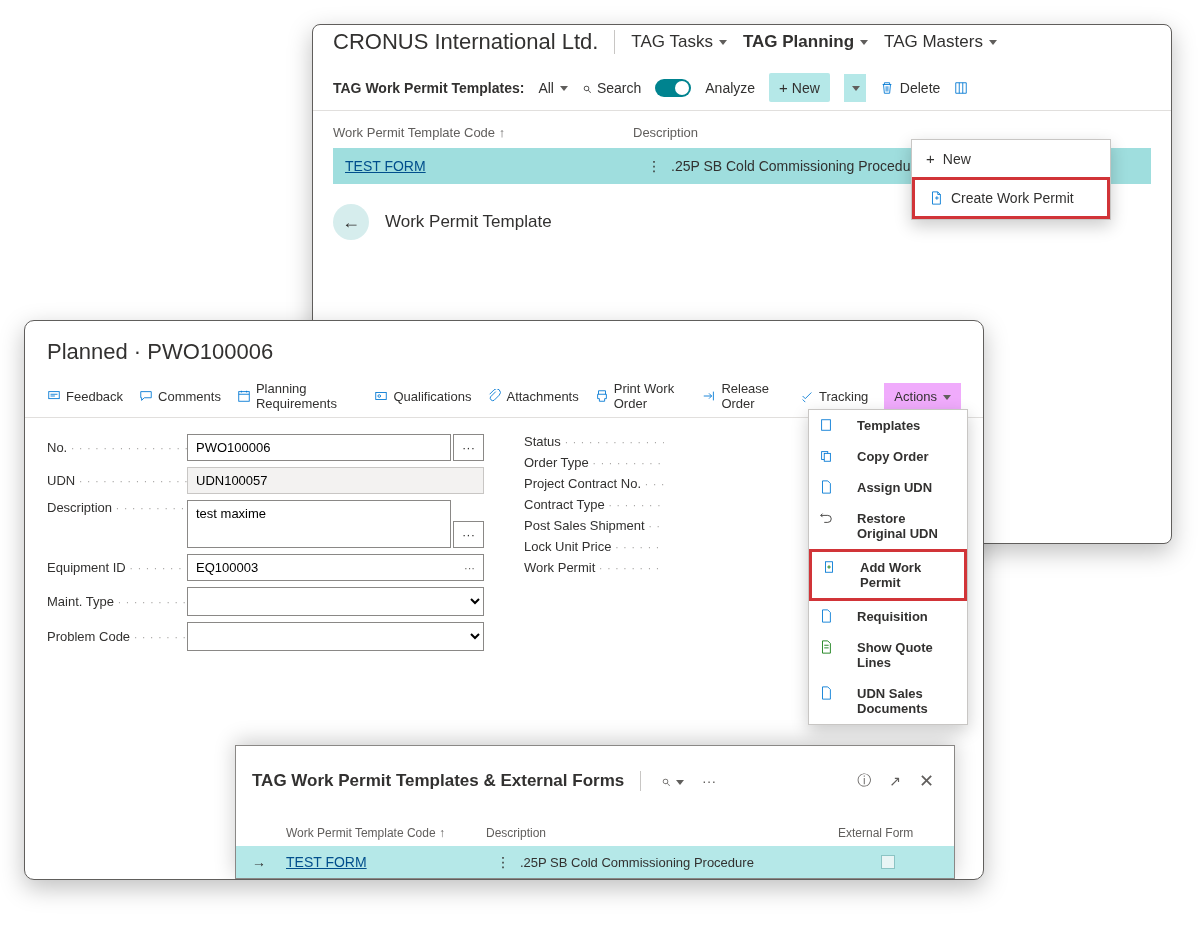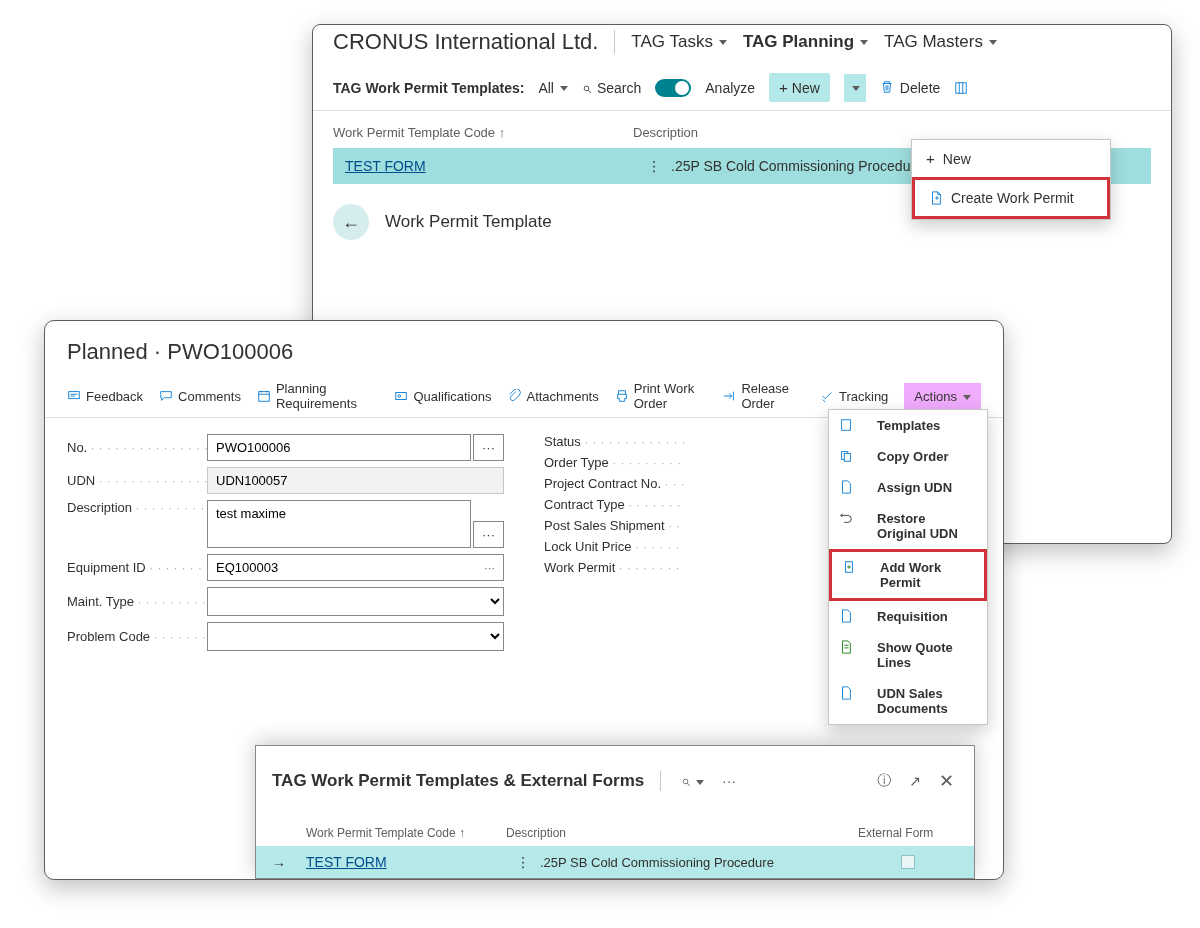--- a/index.html
+++ b/index.html
@@ -16,39 +16,39 @@
 .tab.bold { font-weight: 600; }
 
 .toolbar1 { display: flex; align-items: center; padding: 8px 20px; gap: 14px; border-bottom: 1px solid #e1dfdd; }
 .toolbar1 .lbl { font-weight: 600; font-size: 14px; }
 .filter { display: flex; align-items: center; gap: 4px; cursor: pointer; }
 .searchbtn { display: flex; align-items: center; gap: 6px; cursor: pointer; }
 .toggle { width: 36px; height: 18px; border-radius: 9px; background: #00838f; position: relative; }
 .toggle::after { content: ""; position: absolute; right: 2px; top: 2px; width: 14px; height: 14px; background: #fff; border-radius: 50%; }
 .btn-new { display: flex; align-items: center; gap: 4px; background: #b5e8e8; padding: 6px 10px; border-radius: 2px; cursor: pointer; }
 .btn-chev { background: #b5e8e8; padding: 6px 6px; cursor: pointer; }
-.btn-delete { display: flex; gap: 6px; cursor: pointer; }
+.btn-delete { display: flex; align-items: center; gap: 6px; cursor: pointer; }
 
 .dropdown1 { position: absolute; right: 60px; top: 114px; width: 200px; background: #fff; border: 1px solid #c8c6c4; box-shadow: 0 6px 16px rgba(0,0,0,0.2); z-index: 10; }
 .dropdown1 .dditem { padding: 10px 14px; display: flex; align-items: center; gap: 8px; font-size: 14px; cursor: pointer; }
 .redbox { border: 3px solid #d13438; }
 
 .table1 { padding: 0 20px; }
 .th1 { display: flex; padding: 14px 0 8px; font-size: 13px; color: #605e5c; }
 .th1 .col1 { width: 300px; }
 .tr1 { display: flex; align-items: center; background: #9fdede; padding: 10px 4px; }
 .tr1 .col1 { width: 300px; }
 .tr1 .link { color: #004e8c; text-decoration: underline; padding-left: 8px; }
 .kebab { padding: 0 10px; color: #323130; cursor: pointer; }
 
 .subheader { display: flex; align-items: center; padding: 20px; gap: 16px; }
 .backbtn { width: 36px; height: 36px; border-radius: 50%; background: #d6eded; display: flex; align-items: center; justify-content: center; font-size: 18px; cursor: pointer; }
 
 
-.win2 { left: 24px; top: 320px; width: 960px; height: 560px; border-radius: 10px; margin-left: 20px; }
+.win2 { left: 24px; top: 320px; width: 960px; height: 560px; border-radius: 10px; }
 .win2-title { padding: 18px 22px 10px; font-size: 22px; font-weight: 400; }
 
 .toolbar2 { display: flex; align-items: center; padding: 6px 22px; gap: 16px; border-bottom: 1px solid #e1dfdd; font-size: 13px; position: relative; }
 .tb2item { display: flex; align-items: center; gap: 5px; cursor: pointer; color: #323130; }
 .tb2item .ico { color: #0078d4; }
 .actions-btn { padding: 6px 10px; background: #f0abfc; display: flex; align-items: center; gap: 4px; cursor: pointer; }
 
 .dropdown2 { position: absolute; right: 15px; top: 34px; width: 160px; background: #fff; border: 1px solid #c8c6c4; box-shadow: 0 6px 16px rgba(0,0,0,0.2); z-index: 20; }
 .dropdown2 .dditem { padding: 8px 10px; display: flex; align-items: flex-start; gap: 24px; font-size: 13px; cursor: pointer; font-weight: bold; }
 

